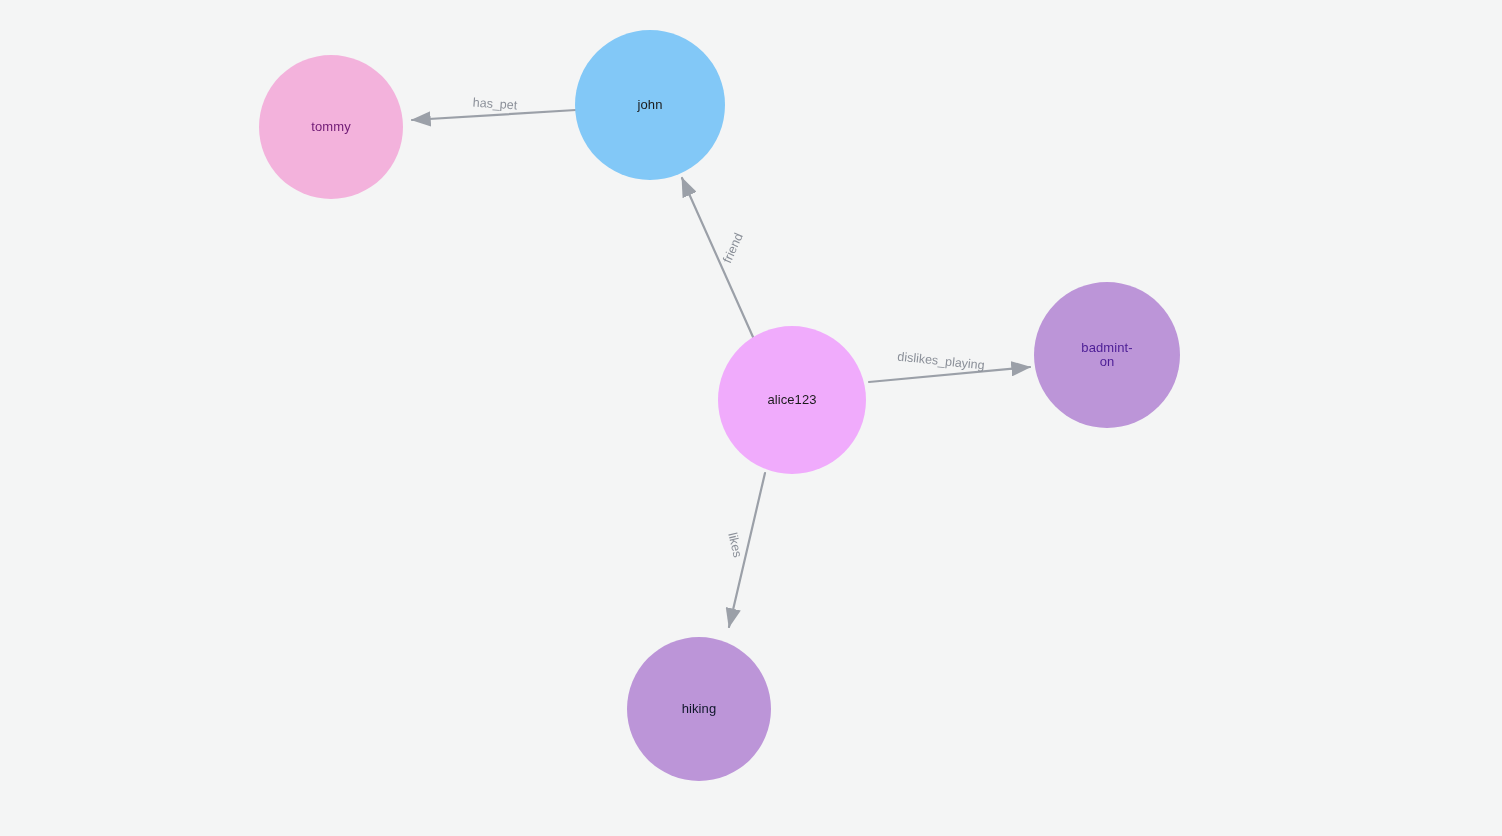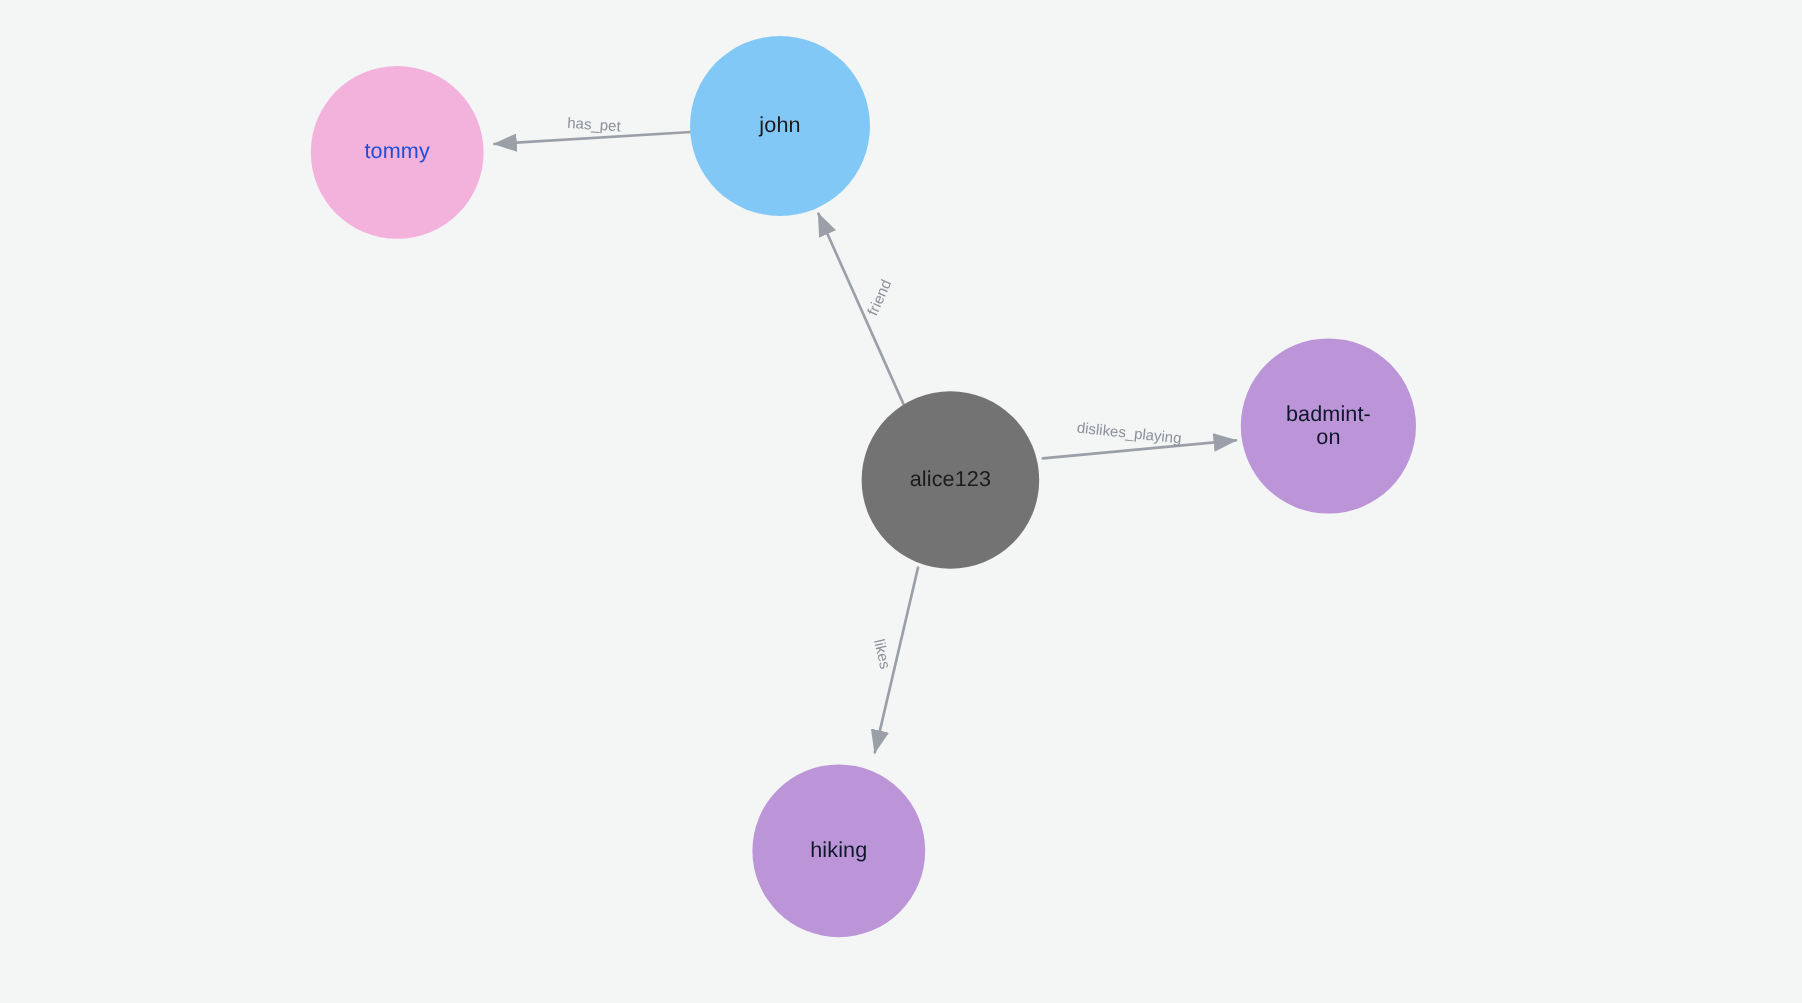--- a/index.html
+++ b/index.html
@@ -27,21 +27,21 @@
     border-radius: 50%;
     display: flex;
     align-items: center;
     justify-content: center;
     text-align: center;
     box-sizing: border-box;
     cursor: pointer;
   }
   .node-label {
     font-family: "Liberation Sans", sans-serif;
-    font-size: 18px;
+    font-size: 13px;
     color: #1b1b1b;
     line-height: 1.08;
     letter-spacing: 0.1px;
     white-space: pre-line;
     pointer-events: none;
   }
   .edge-label {
     position: absolute;
     font-family: "Liberation Sans", sans-serif;
     font-size: 12.5px;
@@ -72,30 +72,30 @@
 
   <div id="edge-label-layer">
       <div class="edge-label" style="color: rgb(139, 144, 153); left: 495px; top: 104px; transform: translate(-50%, -50%) rotate(4deg);">has_pet</div>
       <div class="edge-label" style="color: rgb(139, 144, 153); left: 733px; top: 248px; transform: translate(-50%, -50%) rotate(-66deg);">friend</div>
       <div class="edge-label" style="color: rgb(139, 144, 153); left: 941px; top: 361px; transform: translate(-50%, -50%) rotate(6deg);">dislikes_playing</div>
       <div class="edge-label" style="color: rgb(139, 144, 153); left: 735px; top: 545px; transform: translate(-50%, -50%) rotate(77deg);">likes</div>
     </div>
 
   <div id="node-layer">
       <div class="node" style="left: 259px; top: 55px; width: 144px; height: 144px; background: rgb(243, 178, 220);">
-        <span class="node-label" style="color: #1d4ed8; text-align: center;">tommy</span>
+        <span class="node-label" style="color: #701a75; text-align: center;">tommy</span>
       </div>
       <div class="node" style="left: 575px; top: 30px; width: 150px; height: 150px; background: rgb(130, 200, 247);">
         <span class="node-label" style="color: rgb(27, 27, 27);">john</span>
       </div>
-      <div class="node" style="left: 718px; top: 326px; width: 148px; height: 148px; background: #737373;">
+      <div class="node" style="left: 718px; top: 326px; width: 148px; height: 148px; background: #f0abfc;">
         <span class="node-label" style="color: rgb(27, 27, 27);">alice123</span>
       </div>
       <div class="node" style="left: 1034px; top: 282px; width: 146px; height: 146px; background: rgb(188, 149, 216);">
-        <span class="node-label" style="color: #0f172a;">badmint-
+        <span class="node-label" style="color: #4c1d95;">badmint-
 on</span>
       </div>
       <div class="node" style="left: 627px; top: 637px; width: 144px; height: 144px; background: rgb(188, 149, 216);">
         <span class="node-label" style="color: #0f172a;">hiking</span>
       </div>
     </div>
 
 </div>
 
 </body></html>

